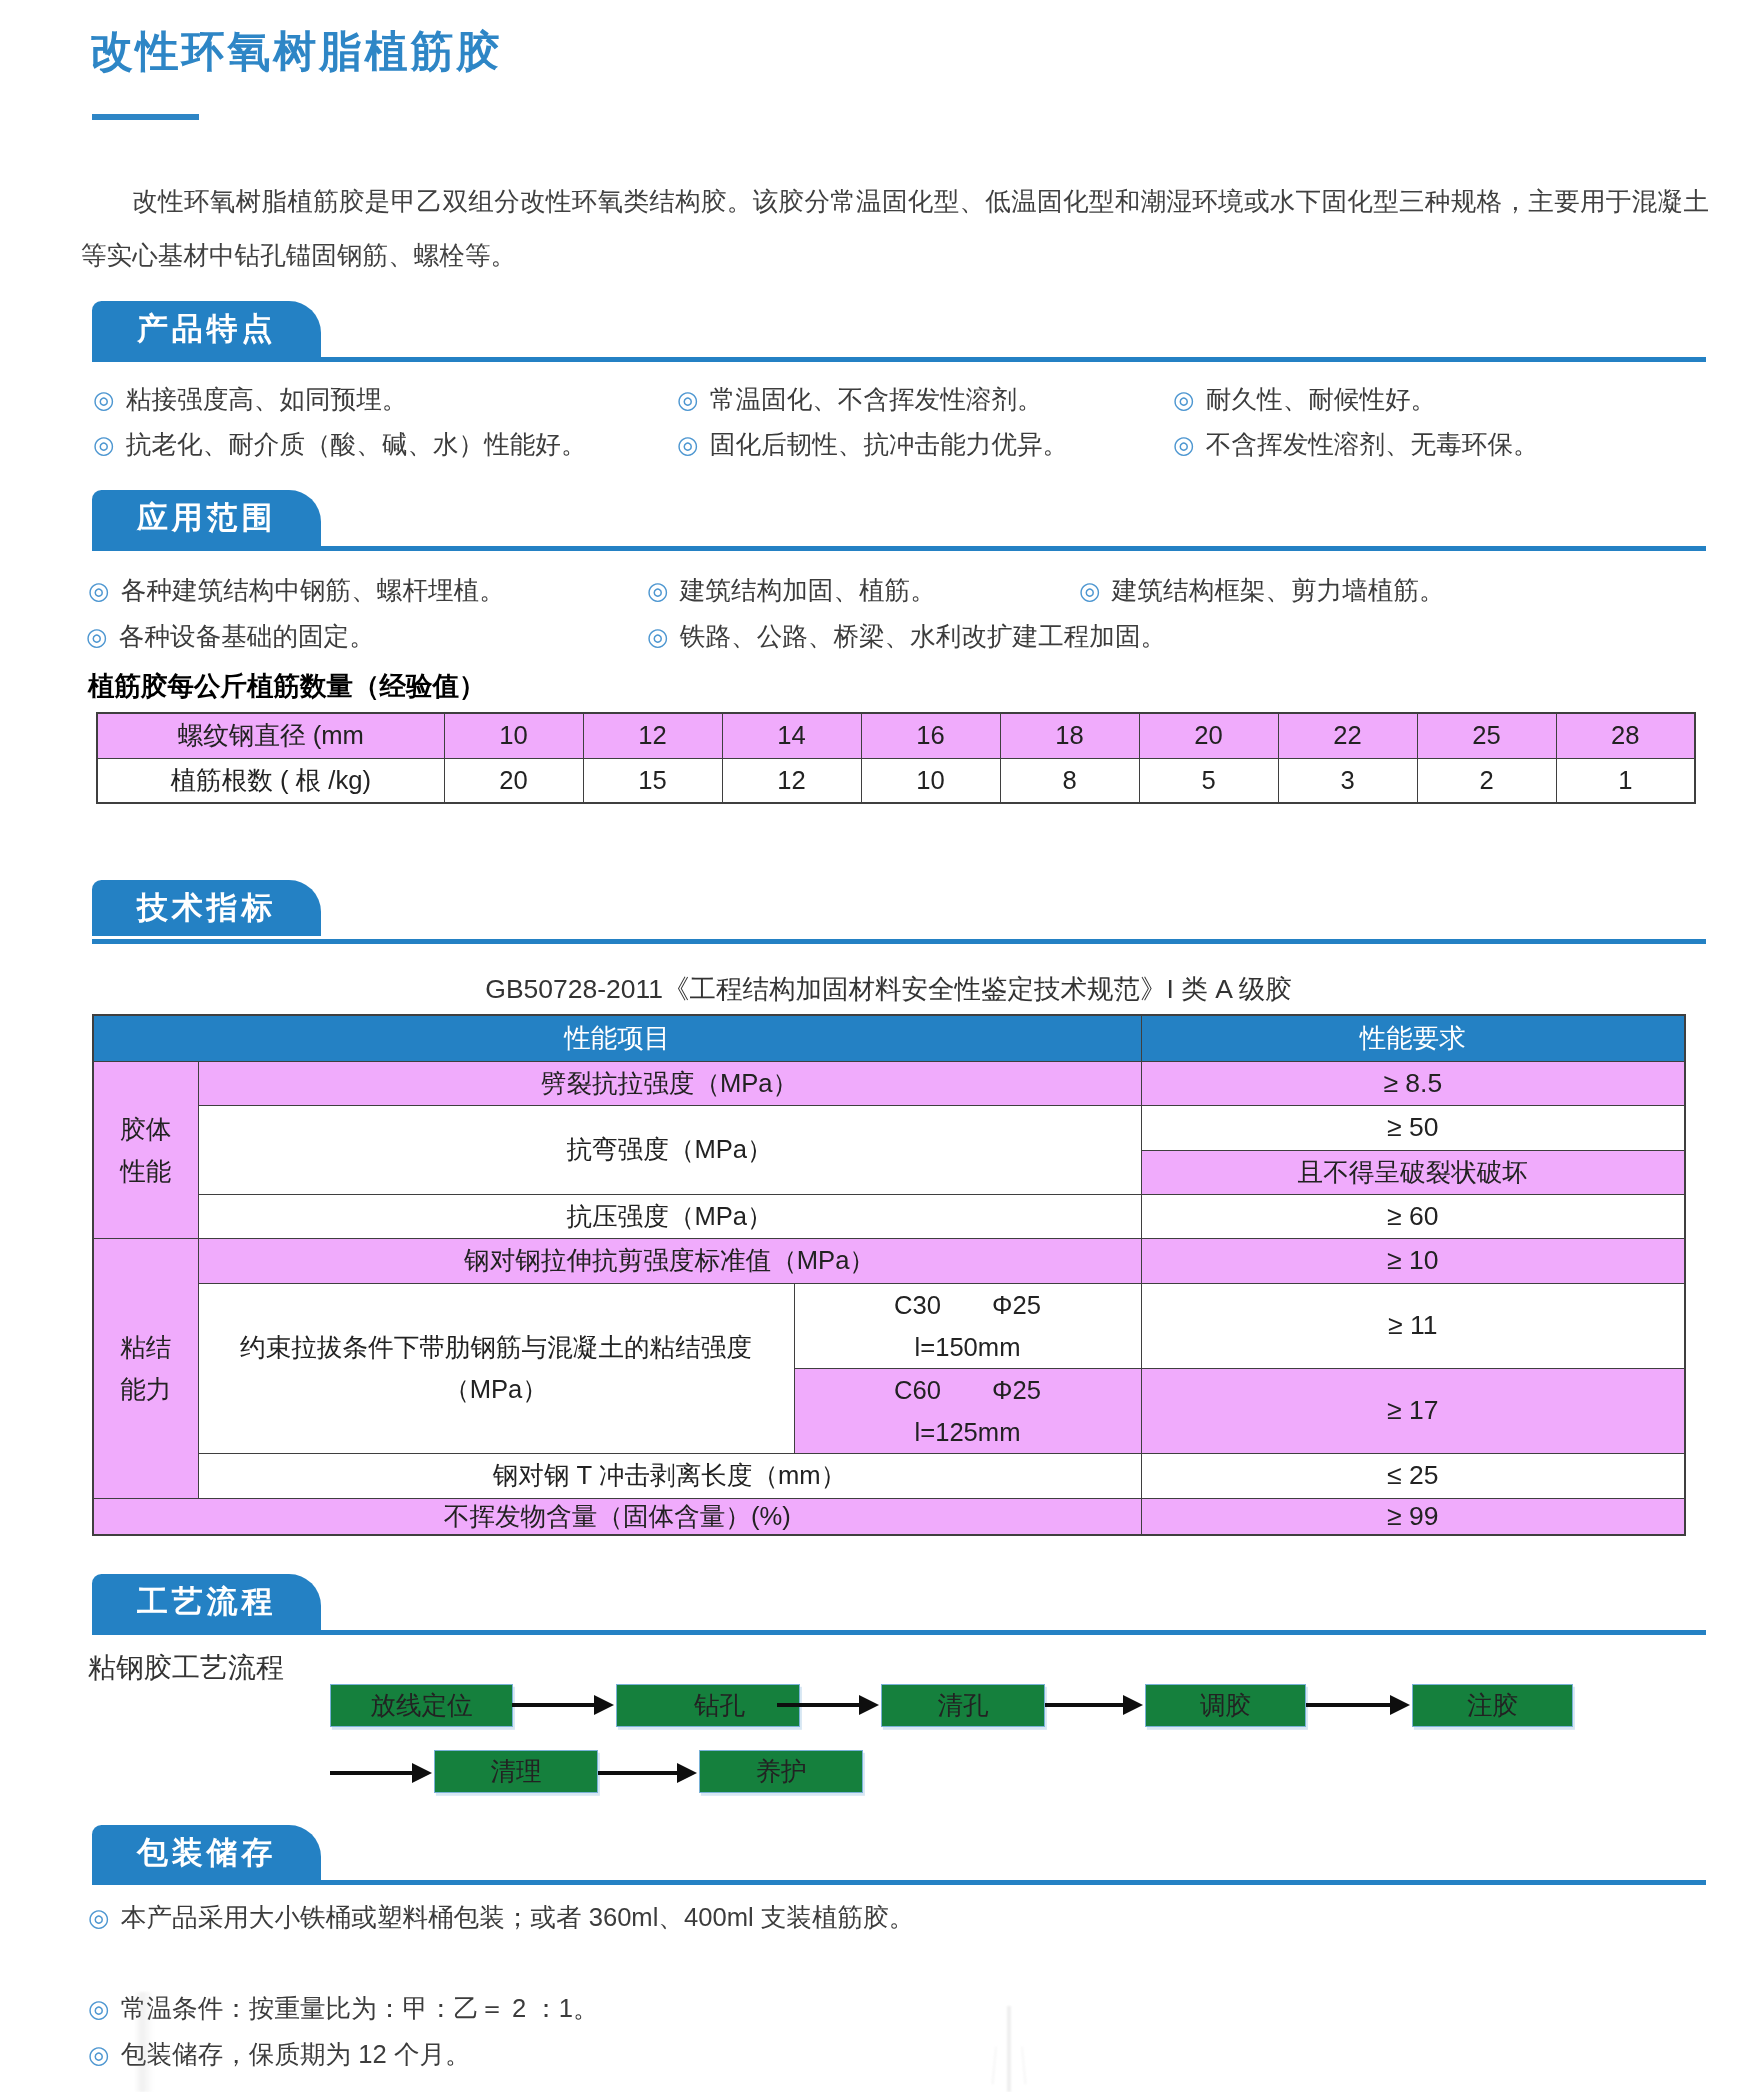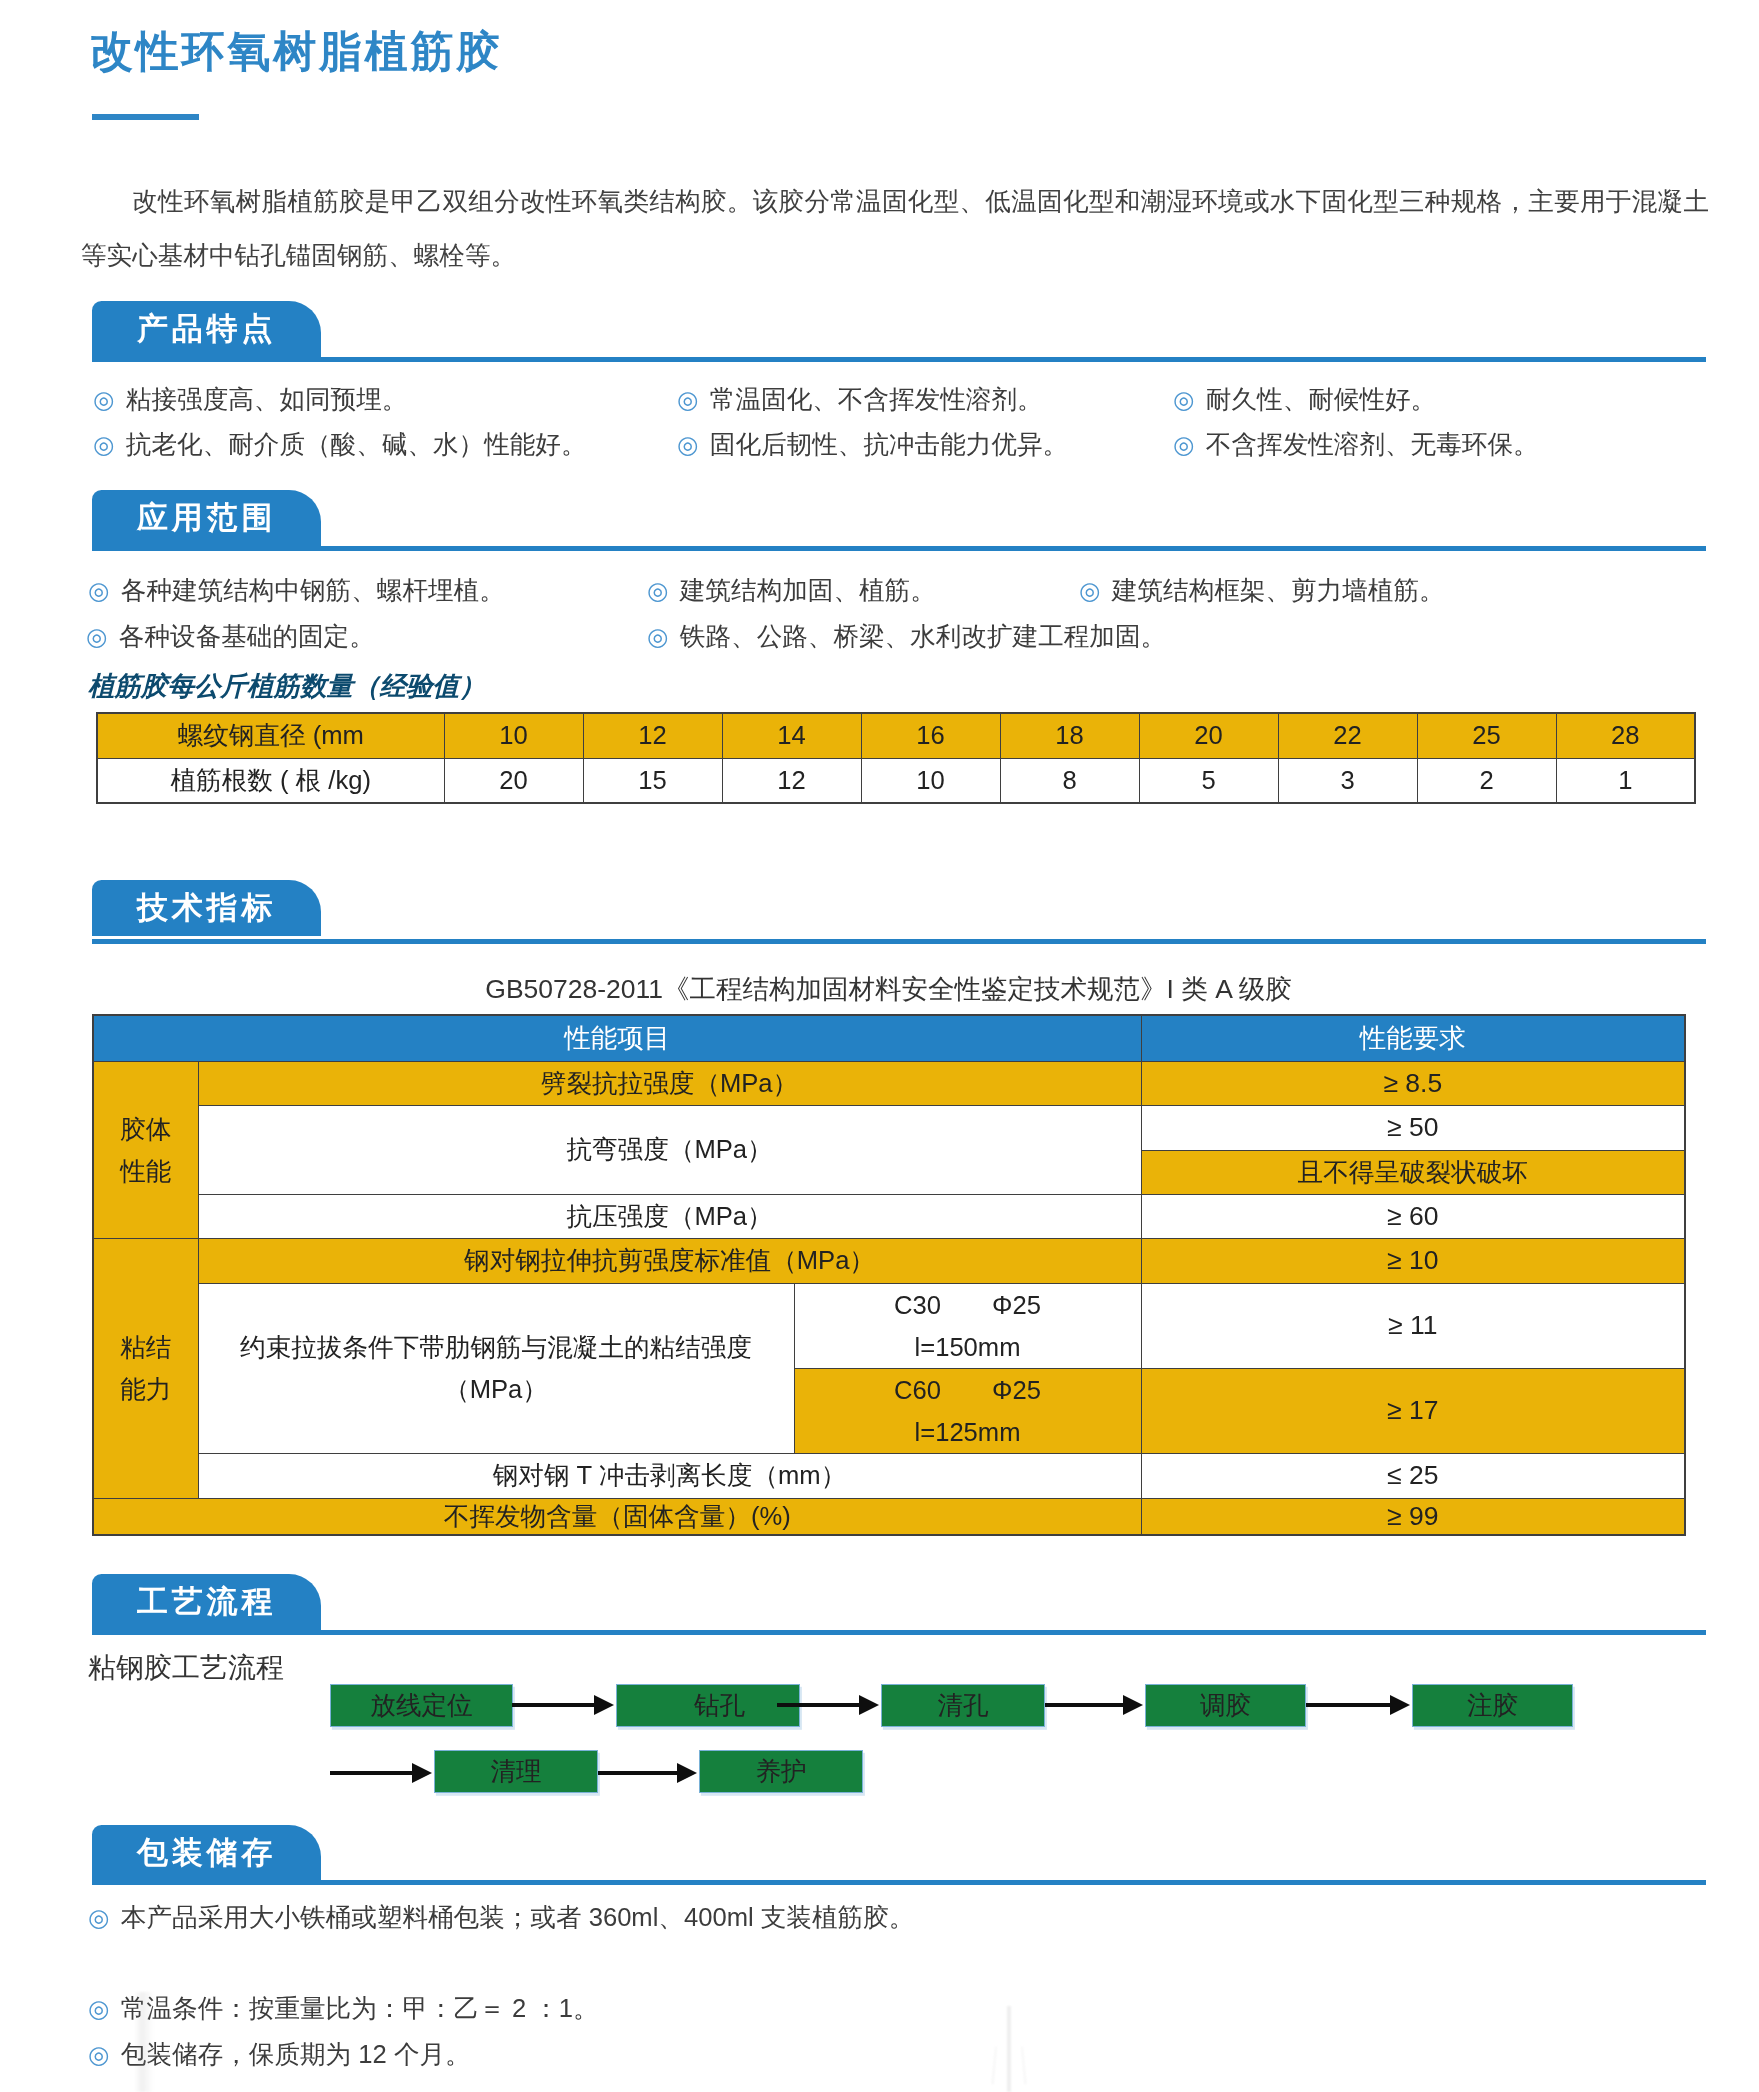--- a/index.html
+++ b/index.html
@@ -17,29 +17,29 @@
   
   .tab{background:#2481c4;color:#fff;font-size:31px;font-weight:bold;letter-spacing:3.8px;
        line-height:56px;height:56px;padding:0 45px;border-radius:9.5px 32px 0 0;}
   .secline{height:4.7px;width:1614px;left:92px;background:#2481c4;}
 
   
   .bullet{font-size:25.6px;color:#3c3c3c;white-space:nowrap;}
   .bullet .bicon{color:#4e97d1;font-size:24.6px;margin-right:11.4px;}
 
   
-  .caption{left:88px;top:668px;font-size:26.5px;font-weight:bold;color:#0c4a6e;font-style:italic;}
+  .caption{left:88px;top:668px;font-size:26.5px;font-weight:bold;color:#000000;}
 
   
   table{position:absolute;border-collapse:collapse;table-layout:fixed;}
   td{border:1.9px solid #3f3f3f;text-align:center;vertical-align:middle;
      font-size:25.6px;color:#222;padding:0;overflow:hidden;}
   .t-dosage{left:96px;top:712px;width:1599px;border:2.8px solid #3f3f3f;}
   .t-tech{left:92px;top:1014px;width:1593px;border:2.8px solid #3f3f3f;}
-  .gray{background:#eab308;}
+  .gray{background:#f0abfc;}
   .bluerow td{background:#2481c4;color:#fff;font-size:26.5px;border-color:#3f3f3f;}
   .preline{white-space:pre-line;line-height:42px;}
   .val{font-size:26.5px;}
 
   
   .standard{left:92px;top:971px;width:1593px;text-align:center;font-size:26.5px;color:#333;}
 
   
   .flow-subtitle{left:88px;top:1649px;font-size:28px;color:#333;}
   .fbox{position:absolute;height:41px;line-height:41px;background:#15803d;border:1.9px solid #79b1d6;

